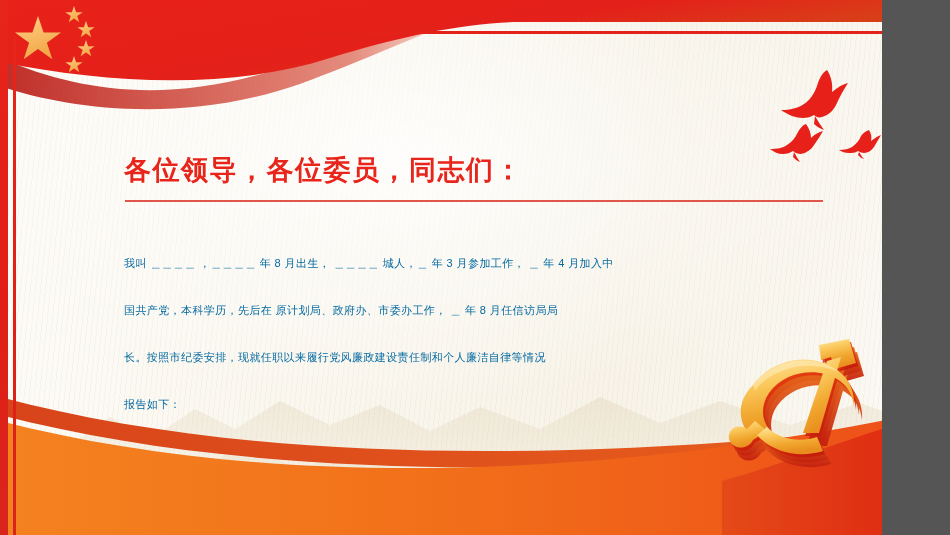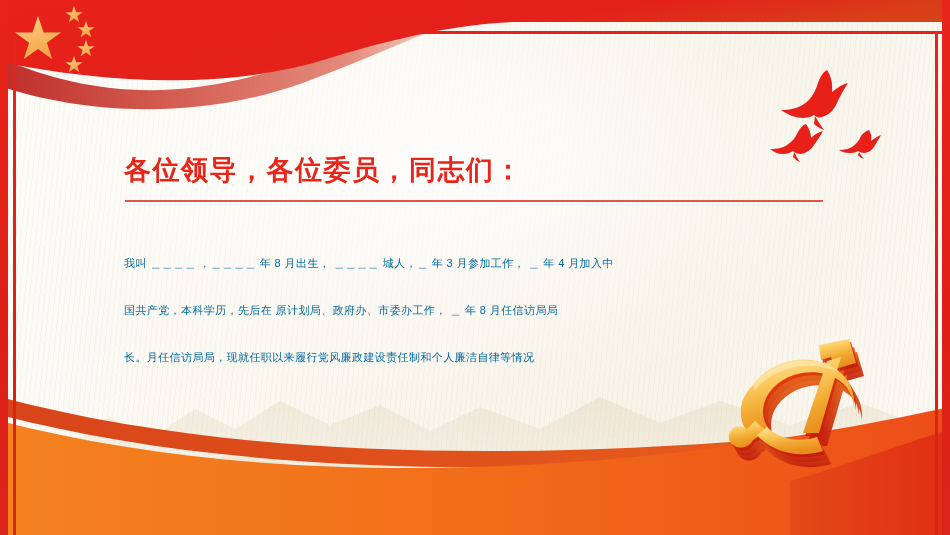--- a/index.html
+++ b/index.html
@@ -2,21 +2,21 @@
 <html><head>
 <meta charset="utf-8">
 <style>
   html, body {
     margin: 0;
     padding: 0;
     background: #555;
   }
   #slide {
     position: relative;
-    width: 950px;
+    width: 882px;
     height: 535px;
     overflow: hidden;
     background: #fbf9f3;
     font-family: "Liberation Sans", "DejaVu Sans", sans-serif;
   }
 
   
   .bg-base {
     position: absolute;
     inset: 0;
@@ -230,21 +230,22 @@
       <path d="M89,90 C91,93 92,95 94,97 C91,96 90,95 88,93 Z"></path>
     </g>
   </svg>
 
   <div class="title">各位领导，各位委员，同志们：</div>
   <div class="title-rule"></div>
 
   <div class="body-text">
     <div class="body-line">我叫 ＿＿＿＿ ，＿＿＿＿ 年 8 月出生， ＿＿＿＿ 城人，＿ 年 3 月参加工作， ＿ 年 4 月加入中</div>
     <div class="body-line">国共产党，本科学历，先后在 原计划局、政府办、市委办工作， ＿ 年 8 月任信访局局</div>
-    <div class="body-line">长。月任信访局局，现就任职以来履行党风廉政建设责任制和个人廉洁自律等情况</div>
+    <div class="body-line">长。按照市纪委安排，现就任职以来履行党风廉政建设责任制和个人廉洁自律等情况</div>
+    <div class="body-line">报告如下：</div>
   </div>
 
   <svg class="emblem" viewBox="0 0 215 150" aria-hidden="true">
     <defs>
       <linearGradient id="goldFace" x1="0" y1="0" x2="0.3" y2="1">
         <stop offset="0%" stop-color="#ffe7a8"></stop>
         <stop offset="35%" stop-color="#fbc95c"></stop>
         <stop offset="70%" stop-color="#f0a62e"></stop>
         <stop offset="100%" stop-color="#e98d1e"></stop>
       </linearGradient>

